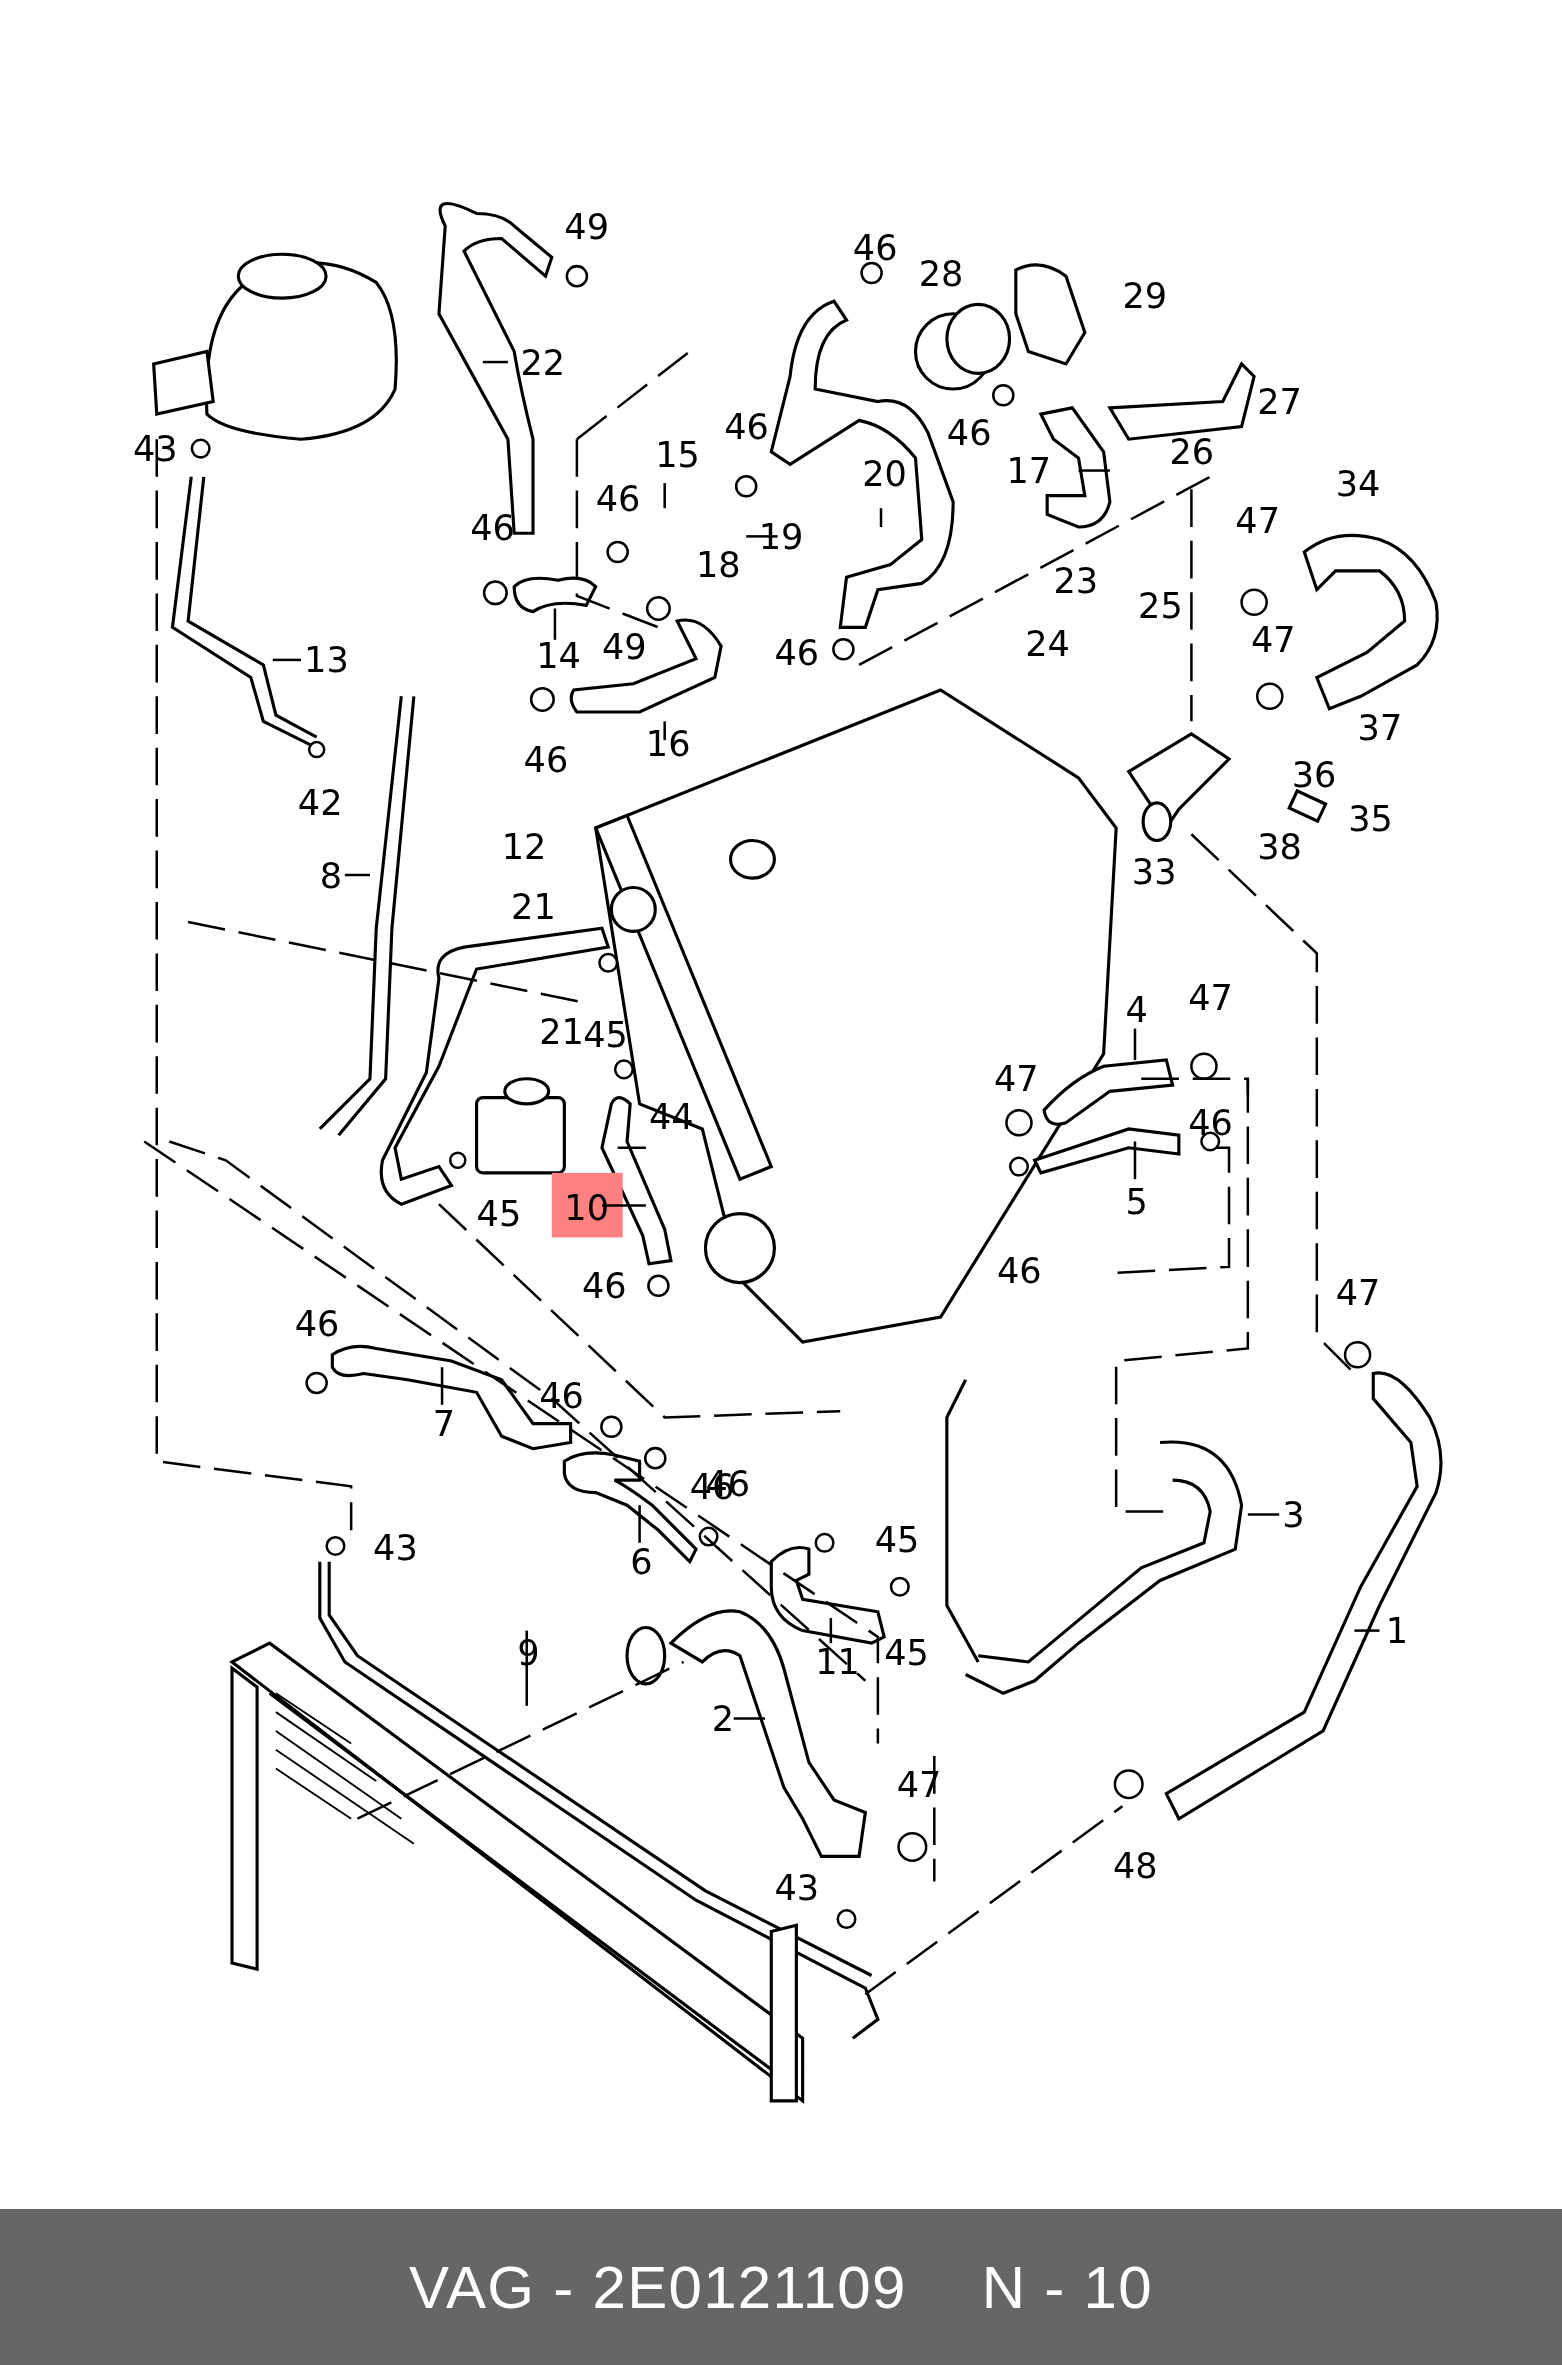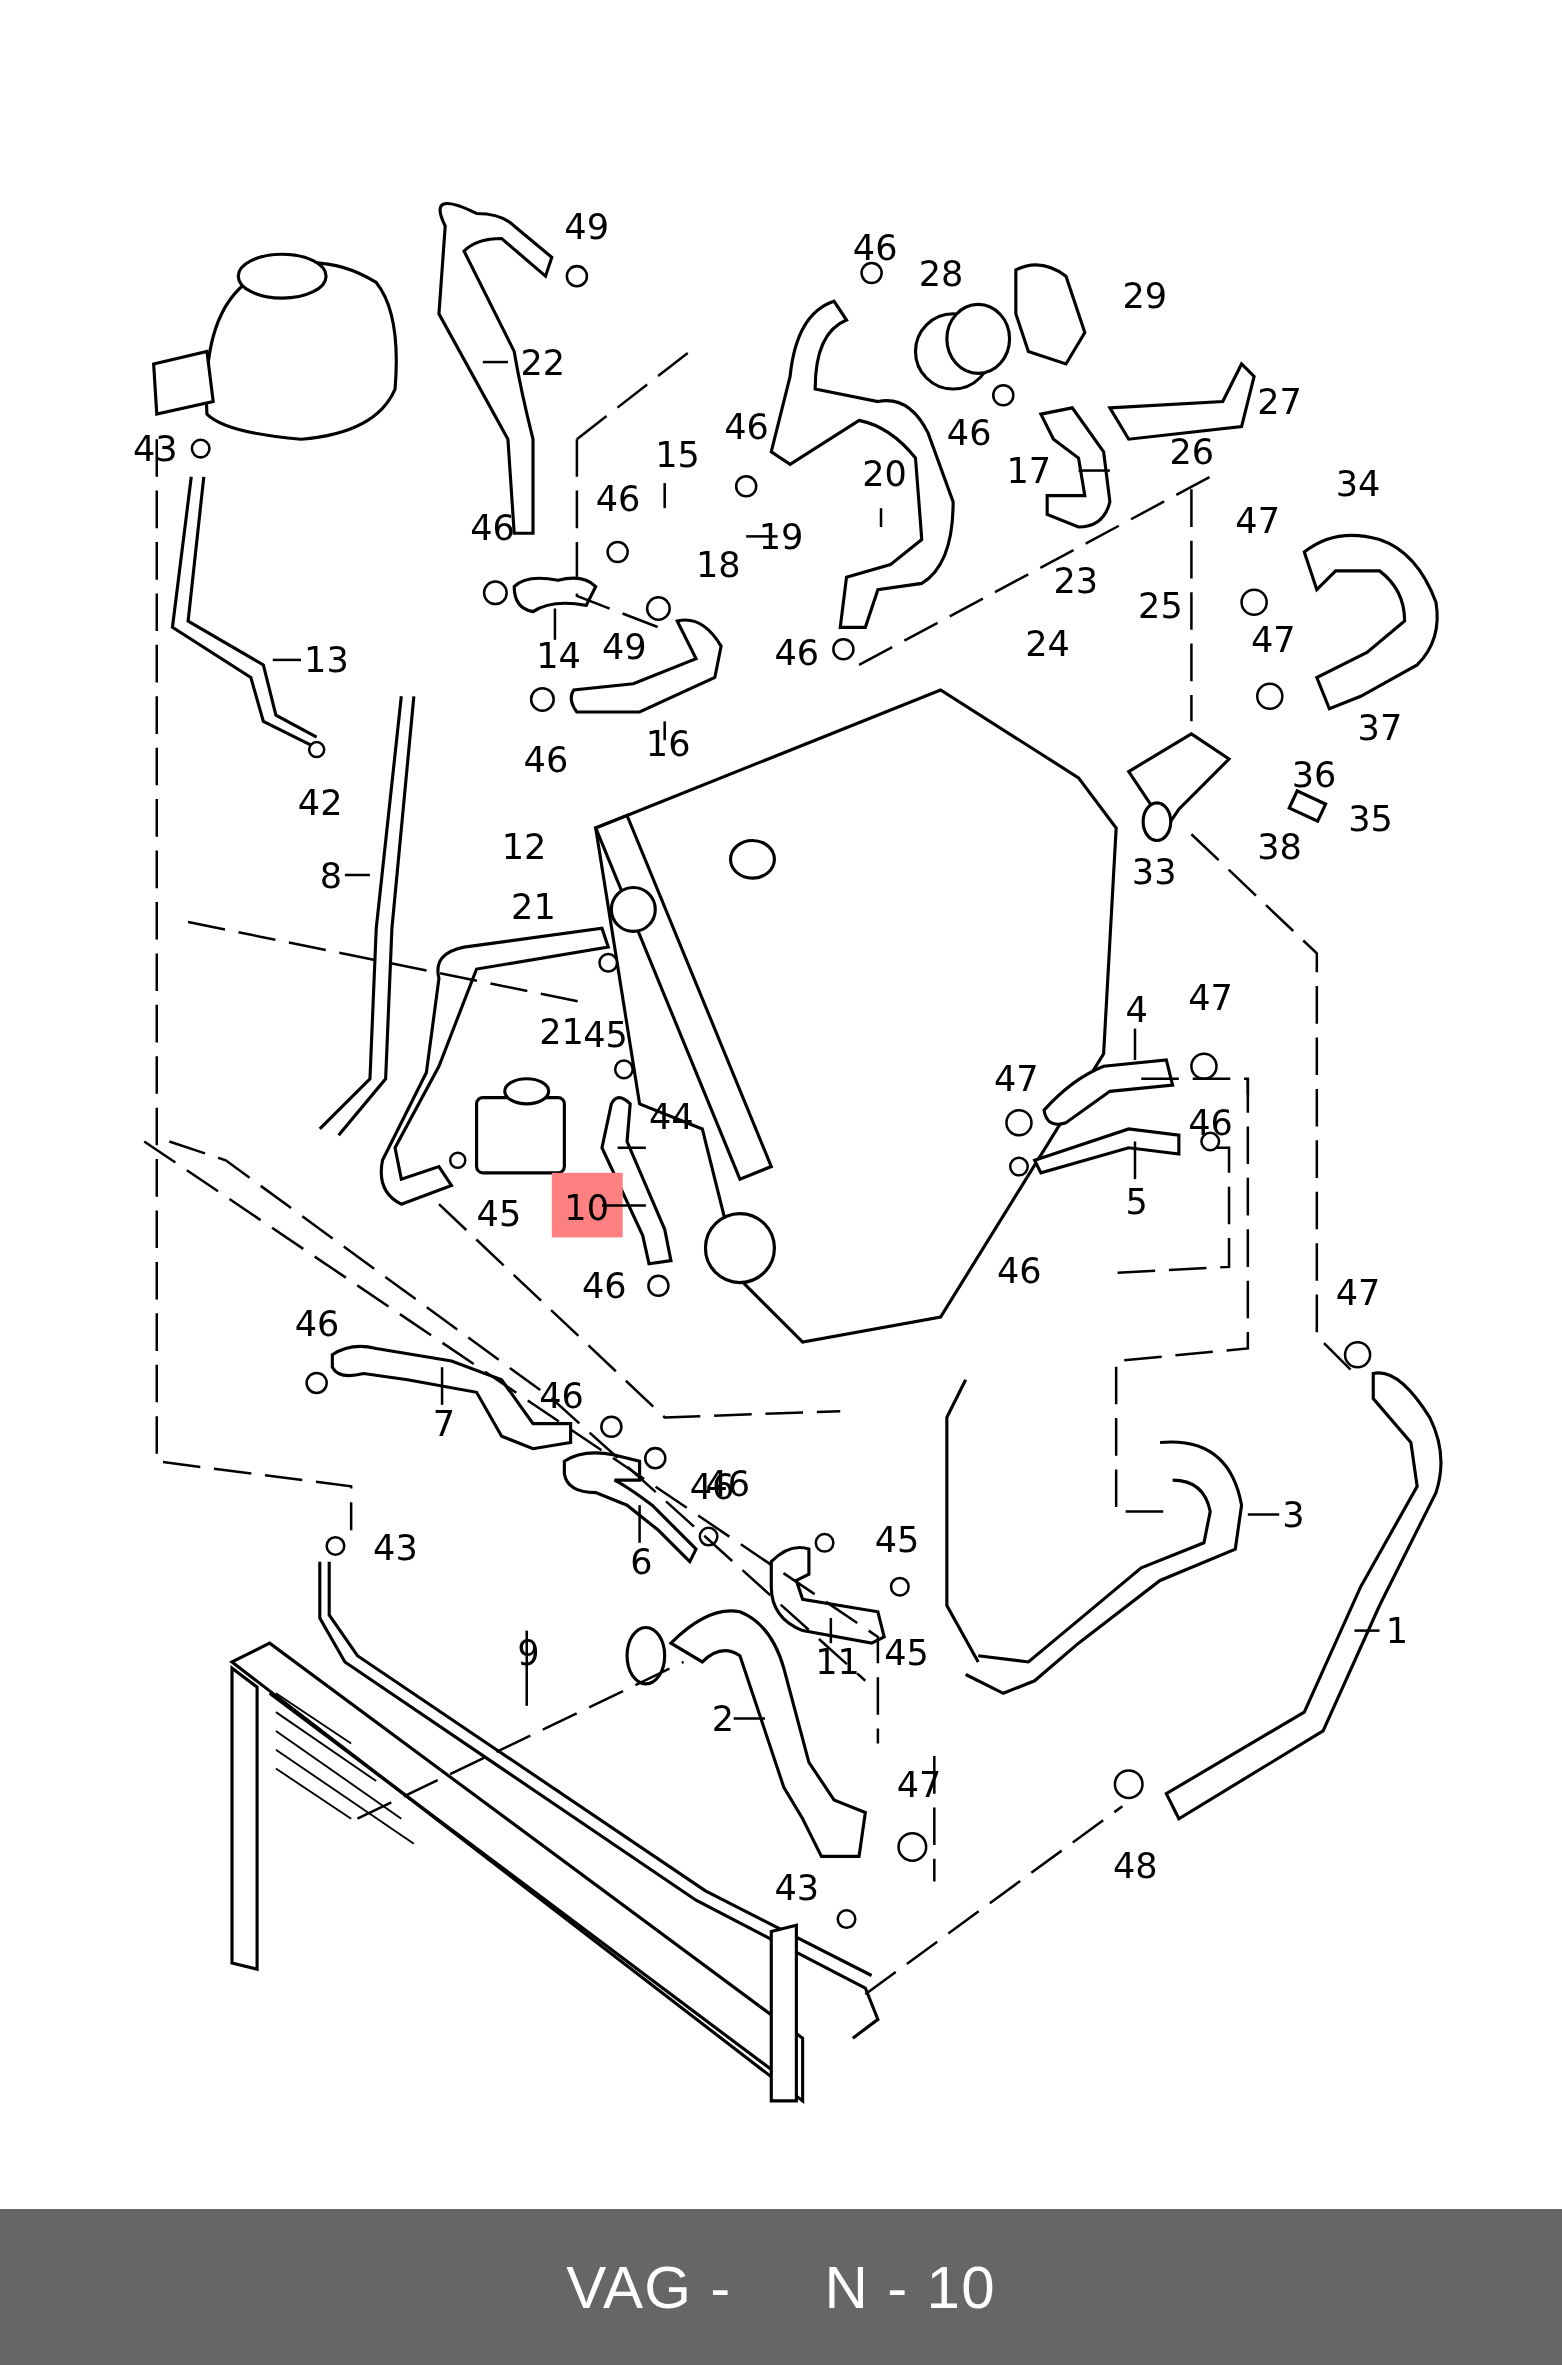--- a/index.html
+++ b/index.html
@@ -277,20 +277,21 @@
     <text class="lbl hl-text" x="900" y="1945">10</text>
     <line class="lead" x1="960" y1="1922" x2="1030" y2="1922"></line>
   </g>
 </svg>
 
 <div id="footer" style="background:#666666;">
   <span class="ftxt">VAG</span>
   <span class="ftxt"> </span>
   <span class="ftxt">-</span>
   <span class="ftxt"> </span>
+  <span class="ftxt">2E0121109</span>
   <span class="gap"></span>
   <span class="ftxt">N</span>
   <span class="ftxt"> </span>
   <span class="ftxt">-</span>
   <span class="ftxt"> </span>
   <span class="ftxt">10</span>
 </div>
 
 
 </body></html>

